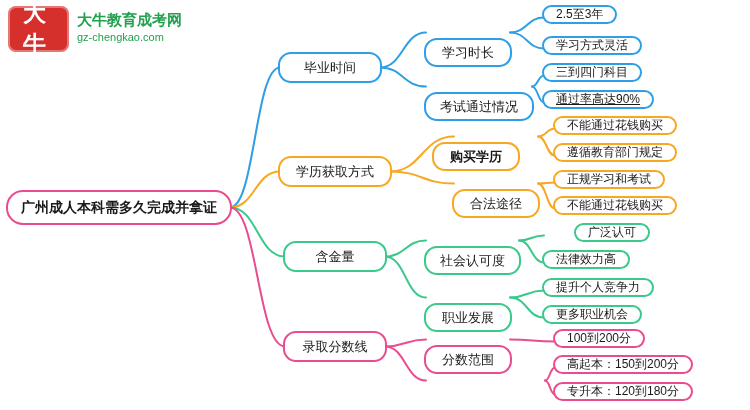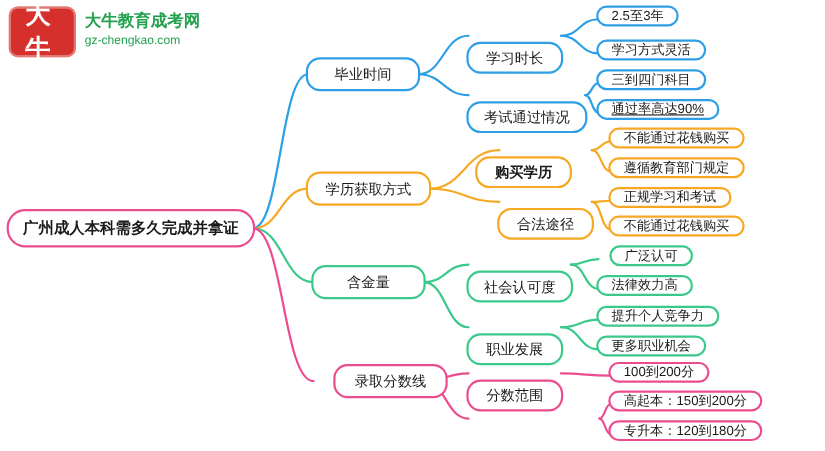--- a/index.html
+++ b/index.html
@@ -94,25 +94,25 @@
   <div class="node lvl1 c-orange" id="n-b1" style="left:278px; top:156px;">学历获取方式</div>
   <div class="node lvl2 c-orange" id="n-b1c0" style="left:432px; top:122px;font-weight:bold;">购买学历</div>
   <div class="node lvl3 c-orange" id="n-b1c0g0" style="left:553px; top:116px;">不能通过花钱购买</div>
   <div class="node lvl3 c-orange" id="n-b1c0g1" style="left:553px; top:143px;">遵循教育部门规定</div>
   <div class="node lvl2 c-orange" id="n-b1c1" style="left:452px; top:169px;">合法途径</div>
   <div class="node lvl3 c-orange" id="n-b1c1g0" style="left:553px; top:170px;">正规学习和考试</div>
   <div class="node lvl3 c-orange" id="n-b1c1g1" style="left:553px; top:196px;">不能通过花钱购买</div>
 
   <div class="node lvl1 c-green" id="n-b2" style="left:283px; top:241px;">含金量</div>
   <div class="node lvl2 c-green" id="n-b2c0" style="left:424px; top:226px;">社会认可度</div>
-  <div class="node lvl3 c-green" id="n-b2c0g0" style="left:554px; top:223px;text-align:right;">广泛认可</div>
+  <div class="node lvl3 c-green" id="n-b2c0g0" style="left:574px; top:223px;text-align:right;">广泛认可</div>
   <div class="node lvl3 c-green" id="n-b2c0g1" style="left:542px; top:250px;">法律效力高</div>
   <div class="node lvl2 c-green" id="n-b2c1" style="left:424px; top:283px;">职业发展</div>
   <div class="node lvl3 c-green" id="n-b2c1g0" style="left:542px; top:278px;">提升个人竞争力</div>
   <div class="node lvl3 c-green" id="n-b2c1g1" style="left:542px; top:305px;">更多职业机会</div>
 
-  <div class="node lvl1 c-pink" id="n-b3" style="left:283px; top:331px;margin-left:20px;">录取分数线</div>
+  <div class="node lvl1 c-pink" id="n-b3" style="left:283px; top:331px;">录取分数线</div>
   <div class="node lvl2 c-pink" id="n-b3c0" style="left:424px; top:325px;">分数范围</div>
   <div class="node lvl3 c-pink" id="n-b3c0g0" style="left:553px; top:329px;">100到200分</div>
   <div class="node lvl3 c-pink" id="n-b3c1g0" style="left:553px; top:355px;">高起本：150到200分</div>
   <div class="node lvl3 c-pink" id="n-b3c1g1" style="left:553px; top:382px;">专升本：120到180分</div>
 
 </div>
 
 </body></html>

